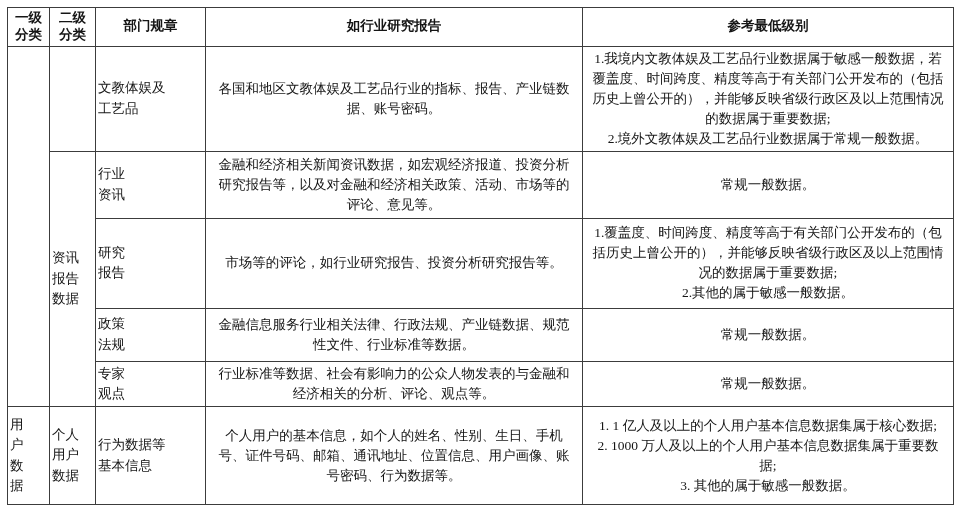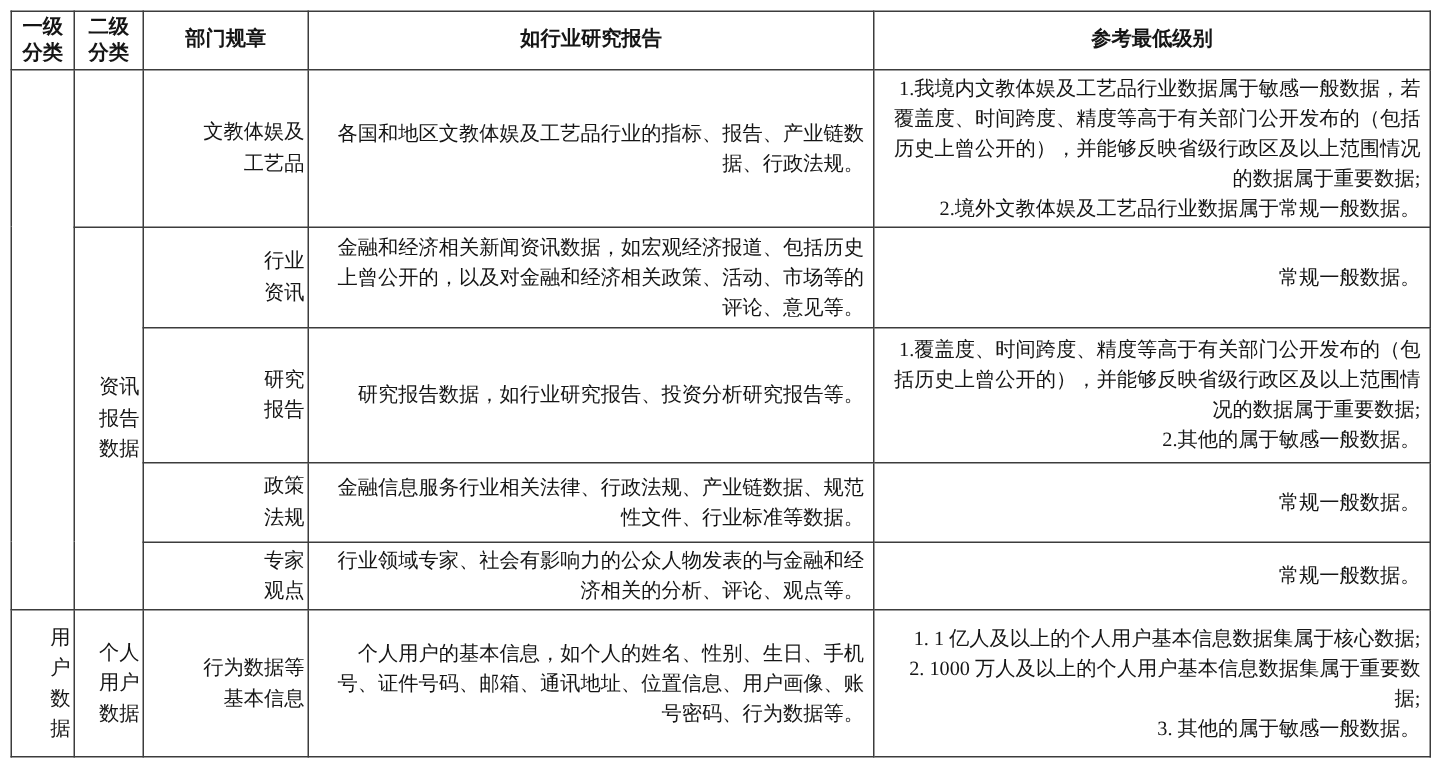--- a/index.html
+++ b/index.html
@@ -27,28 +27,28 @@
   .class-table th {
     font-weight: 700;
     text-align: center;
     vertical-align: middle;
     white-space: pre-line;
     line-height: 1.25;
     padding: 2px;
     height: 32px;
   }
   td.c-center {
-    text-align: right;
+    text-align: left;
     vertical-align: middle;
     white-space: pre-line;
     line-height: 1.5;
     padding: 2px;
   }
   td.c-left {
-    text-align: right;
+    text-align: center;
     vertical-align: middle;
     white-space: pre-line;
     line-height: 1.48;
     padding: 2px 6px;
   }
 </style>
 </head>
 <body>
 
 <table class="class-table">
@@ -69,50 +69,50 @@
       <th>如行业研究报告</th>
       <th>参考最低级别</th>
     </tr>
   </thead>
   <tbody>
     <tr style="height:104px;">
       <td rowspan="5" class="c-center"></td>
       <td class="c-center"></td>
       <td class="c-center">文教体娱及
 工艺品</td>
-      <td class="c-left">各国和地区文教体娱及工艺品行业的指标、报告、产业链数据、行政法规。</td>
+      <td class="c-left">各国和地区文教体娱及工艺品行业的指标、报告、产业链数据、账号密码。</td>
       <td class="c-left">1.我境内文教体娱及工艺品行业数据属于敏感一般数据，若覆盖度、时间跨度、精度等高于有关部门公开发布的（包括历史上曾公开的），并能够反映省级行政区及以上范围情况的数据属于重要数据;
 2.境外文教体娱及工艺品行业数据属于常规一般数据。</td>
     </tr>
     <tr style="height:67px;">
       <td rowspan="4" class="c-center">资讯
 报告
 数据</td>
       <td class="c-center">行业
 资讯</td>
-      <td class="c-left">金融和经济相关新闻资讯数据，如宏观经济报道、包括历史上曾公开的，以及对金融和经济相关政策、活动、市场等的评论、意见等。</td>
+      <td class="c-left">金融和经济相关新闻资讯数据，如宏观经济报道、投资分析研究报告等，以及对金融和经济相关政策、活动、市场等的评论、意见等。</td>
       <td class="c-left">常规一般数据。</td>
     </tr>
     <tr style="height:90px;">
       <td class="c-center">研究
 报告</td>
-      <td class="c-left">研究报告数据，如行业研究报告、投资分析研究报告等。</td>
+      <td class="c-left">市场等的评论，如行业研究报告、投资分析研究报告等。</td>
       <td class="c-left">1.覆盖度、时间跨度、精度等高于有关部门公开发布的（包括历史上曾公开的），并能够反映省级行政区及以上范围情况的数据属于重要数据;
 2.其他的属于敏感一般数据。</td>
     </tr>
     <tr style="height:53px;">
       <td class="c-center">政策
 法规</td>
       <td class="c-left">金融信息服务行业相关法律、行政法规、产业链数据、规范性文件、行业标准等数据。</td>
       <td class="c-left">常规一般数据。</td>
     </tr>
     <tr style="height:44px;">
       <td class="c-center">专家
 观点</td>
-      <td class="c-left">行业领域专家、社会有影响力的公众人物发表的与金融和经济相关的分析、评论、观点等。</td>
+      <td class="c-left">行业标准等数据、社会有影响力的公众人物发表的与金融和经济相关的分析、评论、观点等。</td>
       <td class="c-left">常规一般数据。</td>
     </tr>
     <tr style="height:98px;">
       <td class="c-center">用
 户
 数
 据</td>
       <td class="c-center">个人
 用户
 数据</td>

